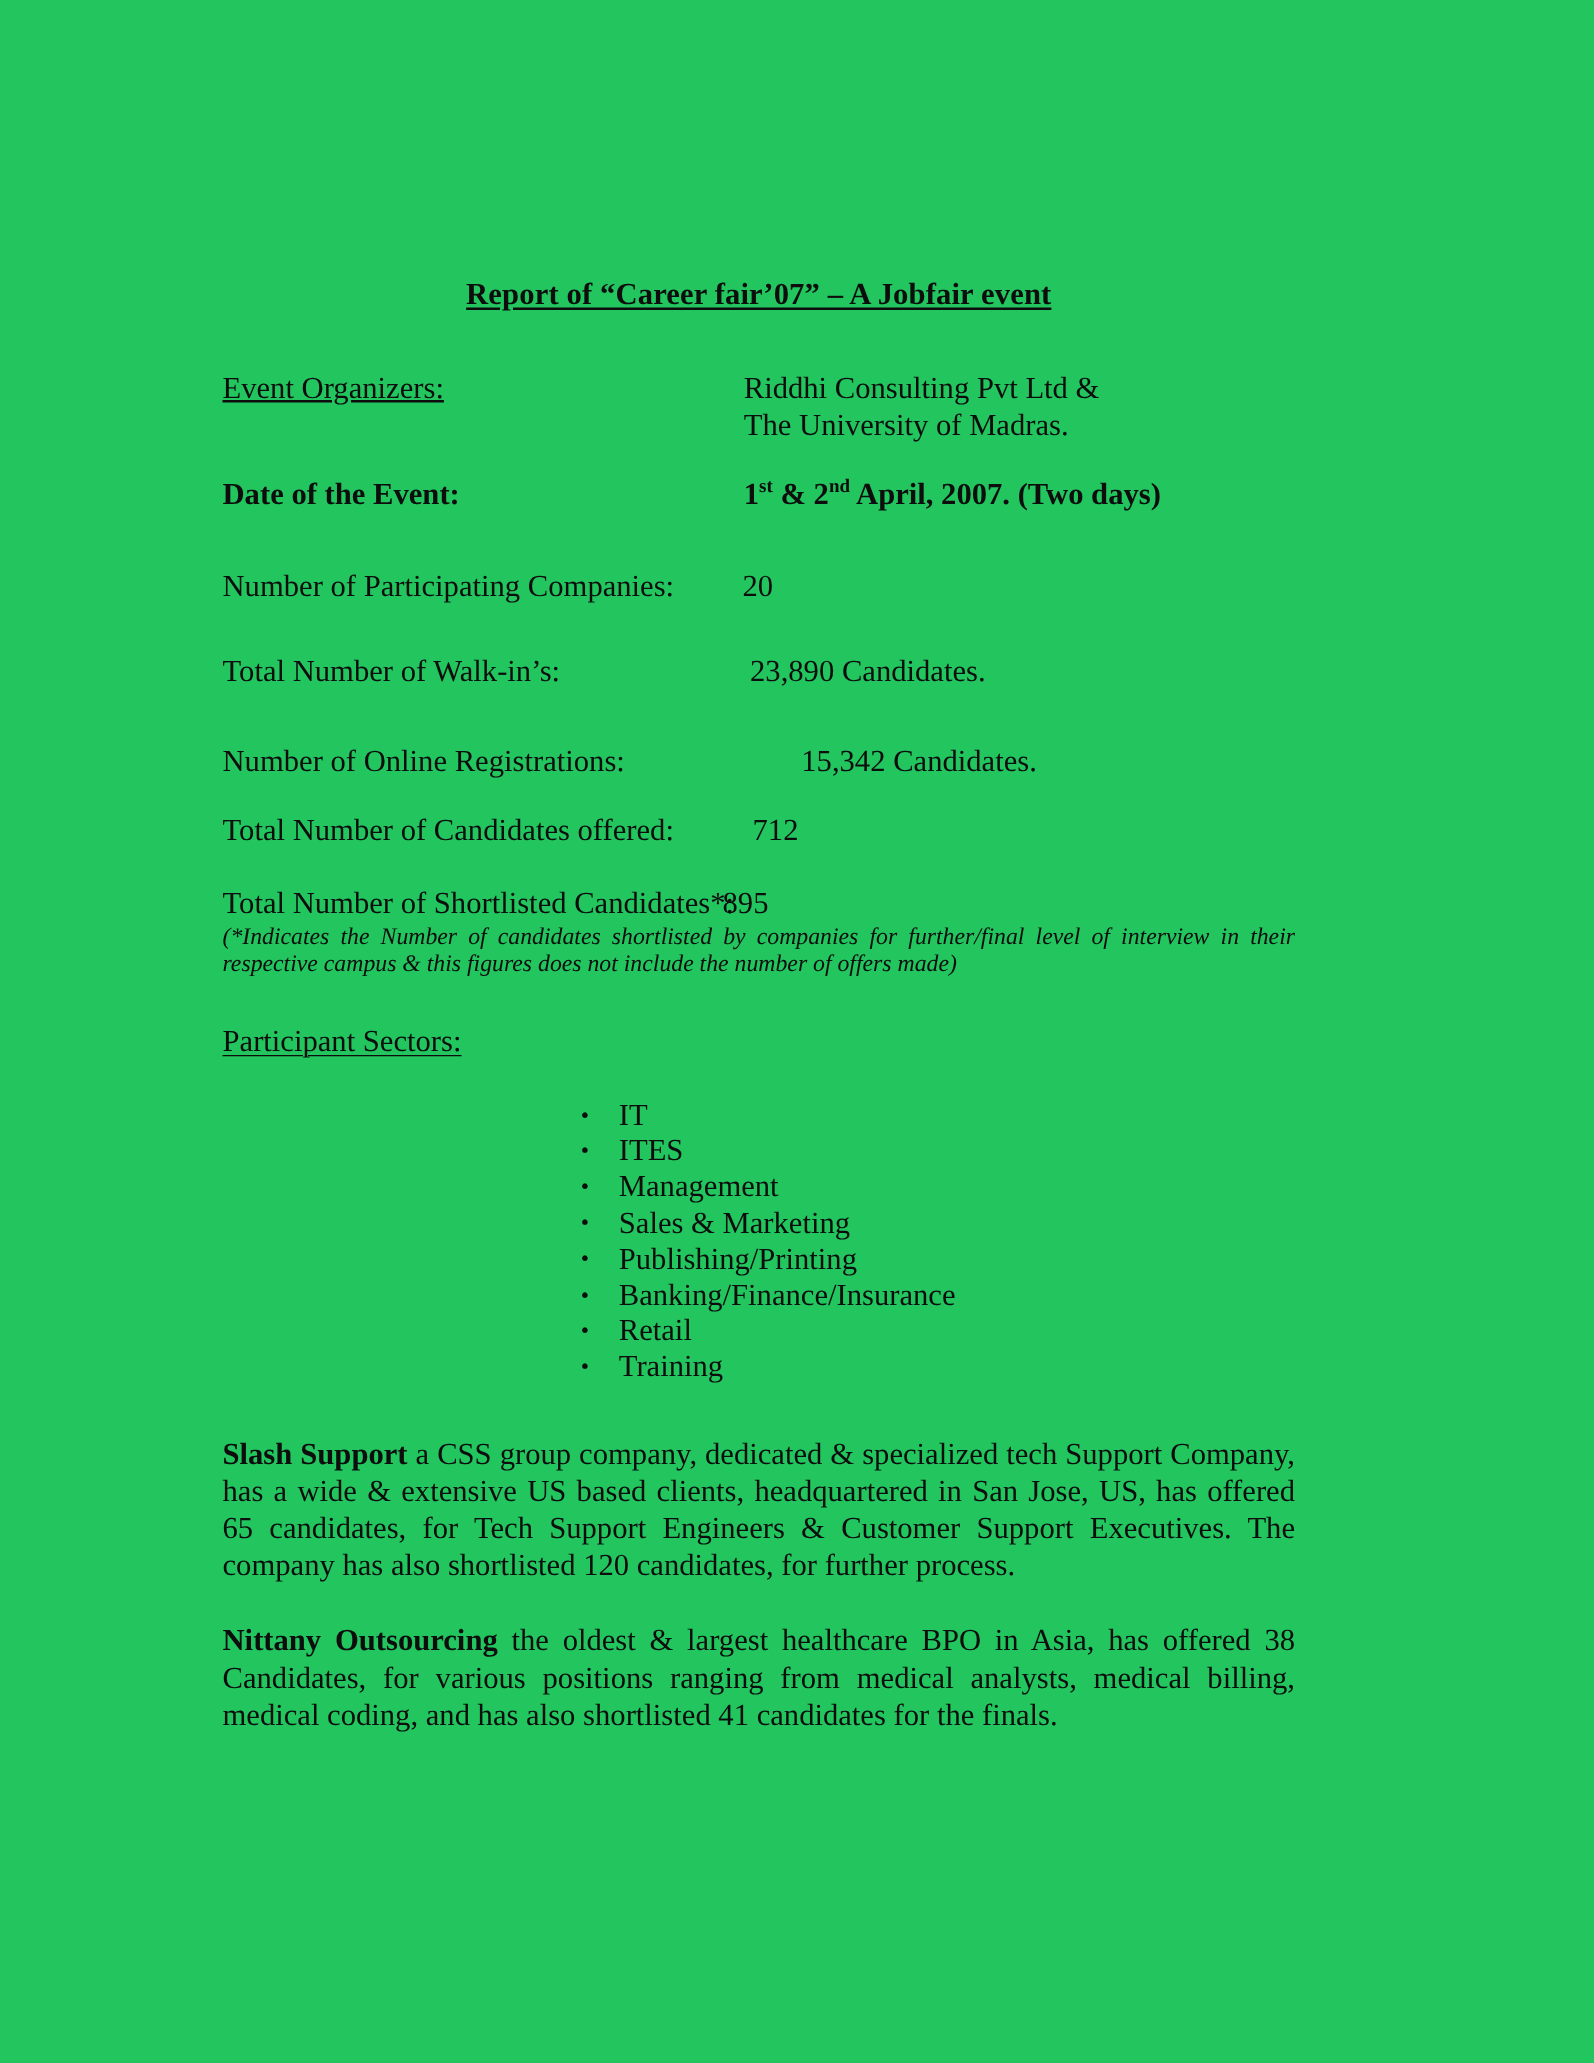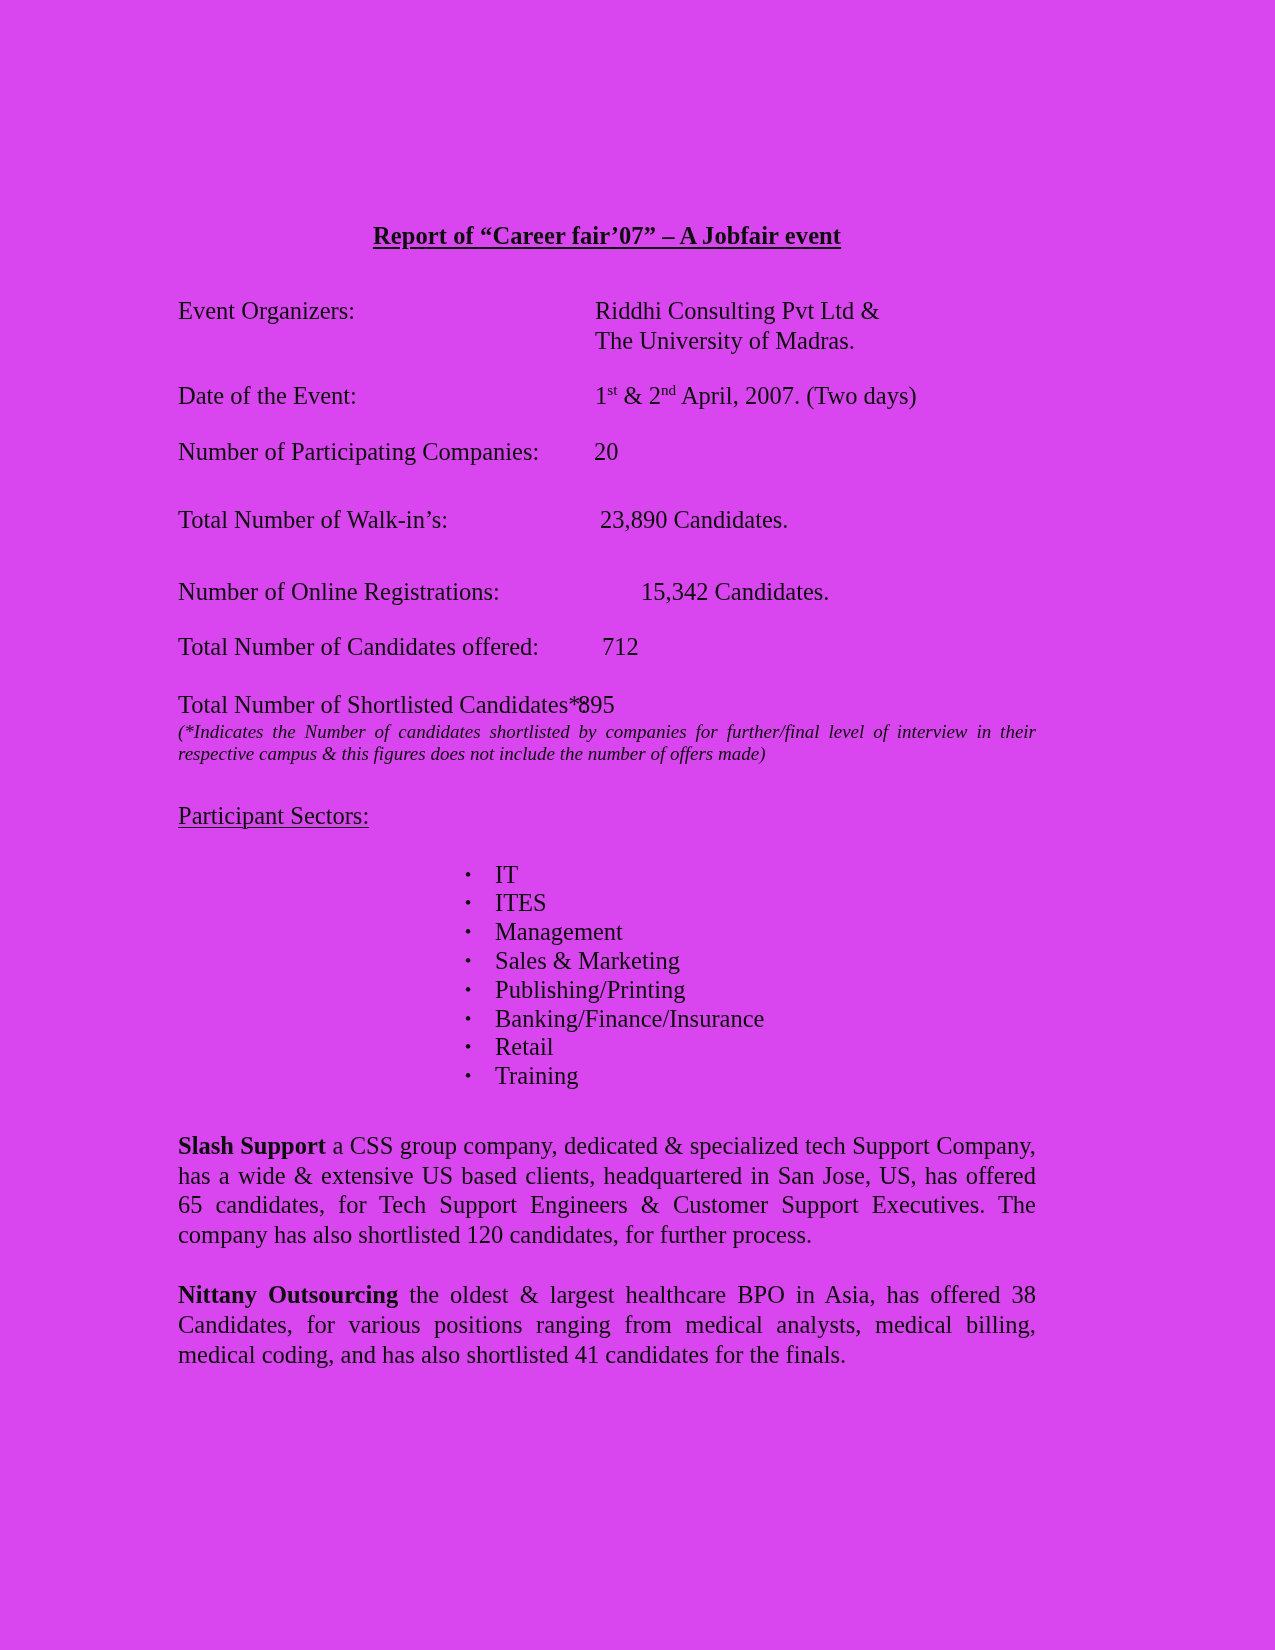--- a/index.html
+++ b/index.html
@@ -14,21 +14,21 @@
     position: relative;
     font-family: "Liberation Serif", "DejaVu Serif", serif;
     color: #0d0d0d;
     -webkit-font-smoothing: antialiased;
   }
 
   
   #page {
     position: absolute;
     inset: 0;
-    background: #d946ef;
+    background: #22c55e;
     overflow: hidden;
   }
 
   #content {
     position: absolute;
     left: 178px;
     top: 0;
     width: 858px;   
   }
 
@@ -61,29 +61,29 @@
   }
   .info-row .label {
     flex: 0 0 auto;
     white-space: pre;
   }
   .info-row .value {
     flex: 1 1 auto;
     white-space: pre-line;
   }
 
-  .info-row.r-organizers .label { width: 417px; }
+  .info-row.r-organizers .label { width: 417px; text-decoration: underline; }
   .info-row.r-date       .label { width: 417px; }
   .info-row.r-companies  .label { width: 416px; }
   .info-row.r-walkins    .label { width: 422px; }
   .info-row.r-online     .label { width: 426px; }
   .info-row.r-offered    .label { width: 424px; }
 
   .info-row.r-organizers { margin-bottom: 25px; }
-  .info-row.r-date       { margin-bottom: 26px; }
+  .info-row.r-date       { margin-bottom: 44px; font-weight: bold; }
   .info-row.r-companies  { margin-bottom: 38px; }
   .info-row.r-walkins    { margin-bottom: 42px; align-items: flex-end; }
   .info-row.r-online     { margin-bottom: 26px; gap: 37px; }
   .info-row.r-offered    { }
 
   sup.ord {
     font-size: 0.62em;
     vertical-align: 0.62em;
     line-height: 0;
   }

